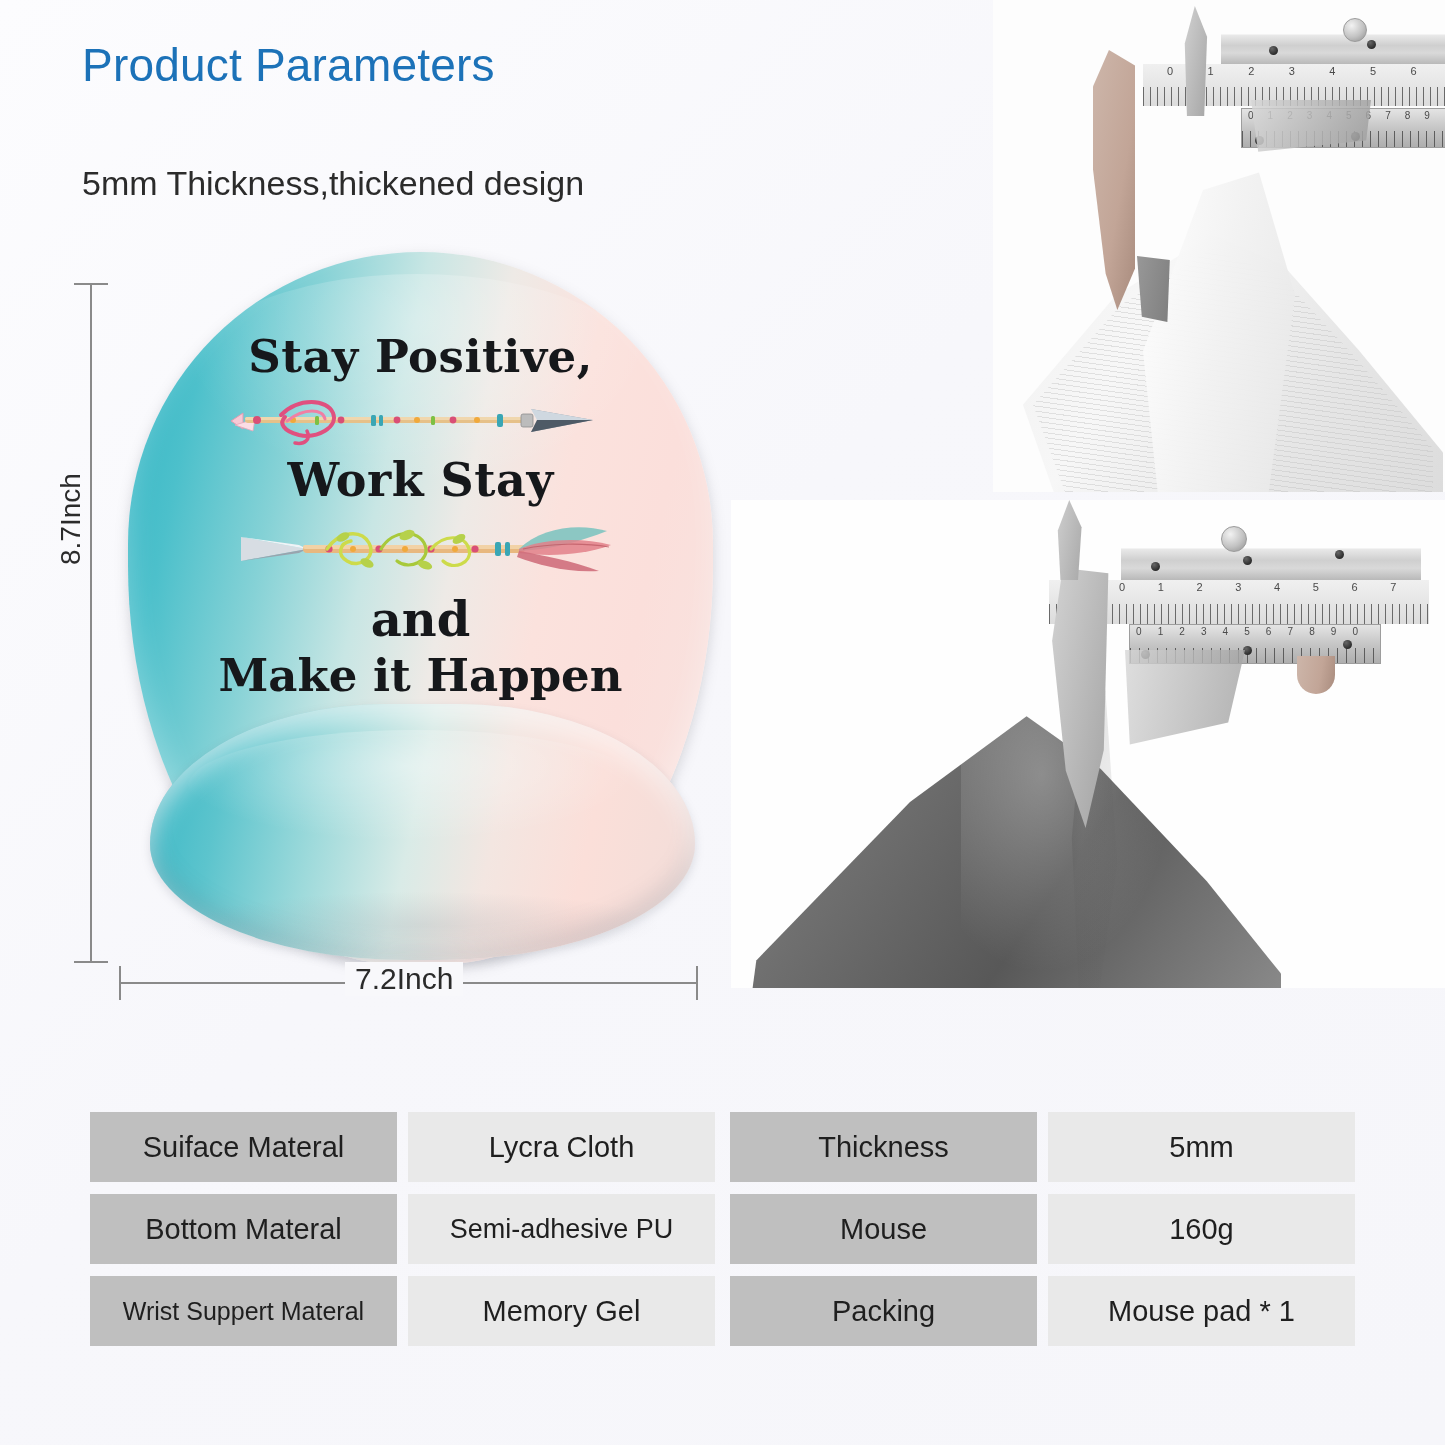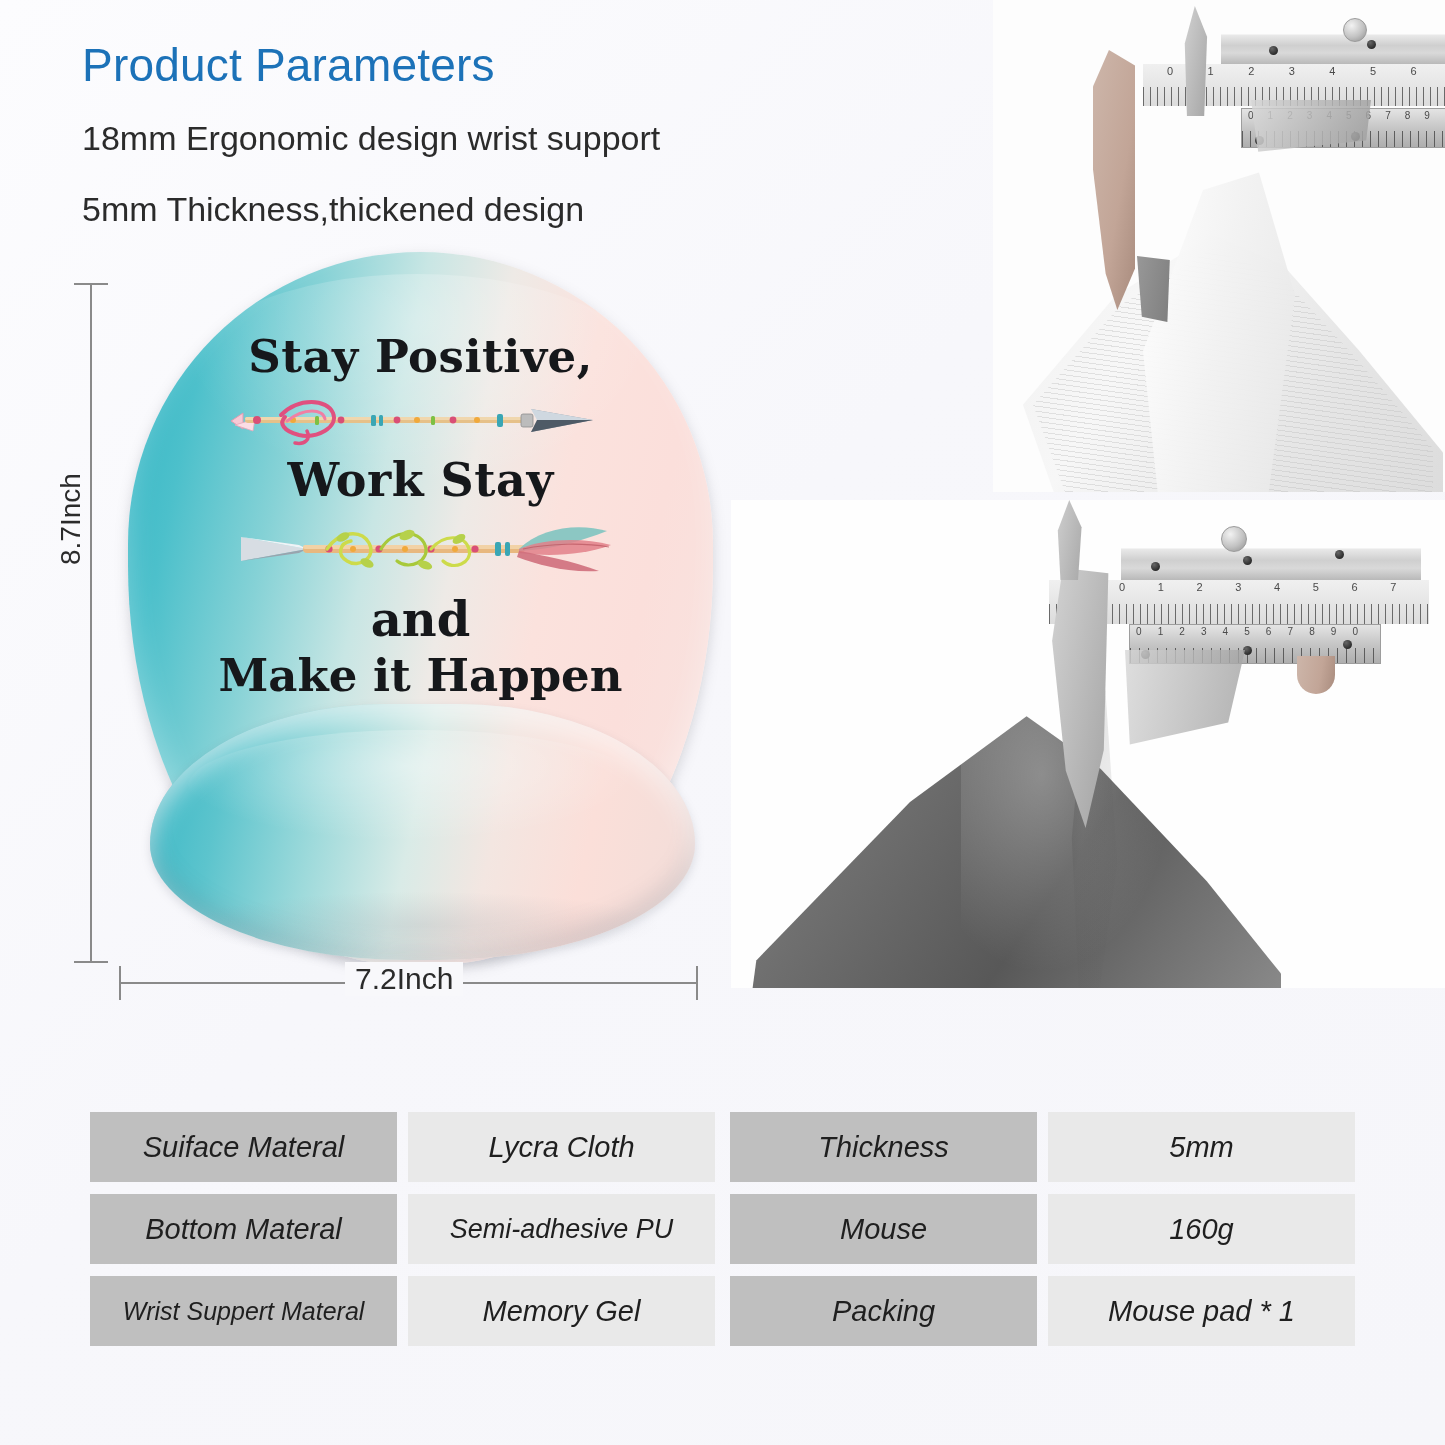--- a/index.html
+++ b/index.html
@@ -30,21 +30,21 @@
     white-space: nowrap;
   }
   .subline {
     position: absolute;
     left: 82px;
     font-size: 34px;
     color: #2b2b2b;
     white-space: nowrap;
   }
   #subline1 { top: 119px; }
-  #subline2 { top: 190px; }
+  #subline2 { top: 164px; }
 
   
   .photo-panel {
     position: absolute;
     overflow: hidden;
     background: #fdfdfd;
   }
   #photo-top {
     left: 993px;
     top: 0px;
@@ -326,21 +326,20 @@
     padding: 0 10px;
     white-space: nowrap;
   }
 
   
   #spec-table {
     position: absolute;
     left: 90px;
     top: 1112px;
     width: 1266px;
-    font-style: italic;
   }
   .spec-row {
     display: flex;
     margin-bottom: 12px;
   }
   .spec-cell {
     height: 70px;
     display: flex;
     align-items: center;
     justify-content: center;
@@ -363,21 +362,20 @@
   .gap-lg { width: 15px; }
   .sm-text { font-size: 25px; }
   .md-text { font-size: 27px; }
 </style>
 </head>
 <body>
 
 <div id="page">
 
   <div id="title">Product Parameters</div>
-  <div class="subline" id="subline1">18mm Ergonomic design wrist support</div>
   <div class="subline" id="subline2">5mm Thickness,thickened design</div>
 
   <div class="photo-panel" id="photo-top">
     <div class="foam-wedge" id="foam-main"></div>
     <div class="foam-ridges" style="left:40px;top:180px;width:400px;height:312px;clip-path:polygon(8% 100%, 0% 72%, 22% 40%, 45% 22%, 62% 31%, 80% 56%, 100% 86%, 100% 100%);"></div>
     <div class="foam-wedge" id="foam-fold"></div>
 
     <div class="caliper">
 
       <div class="cal-beam" style="left:228px;top:34px;width:230px;height:30px;"></div>

